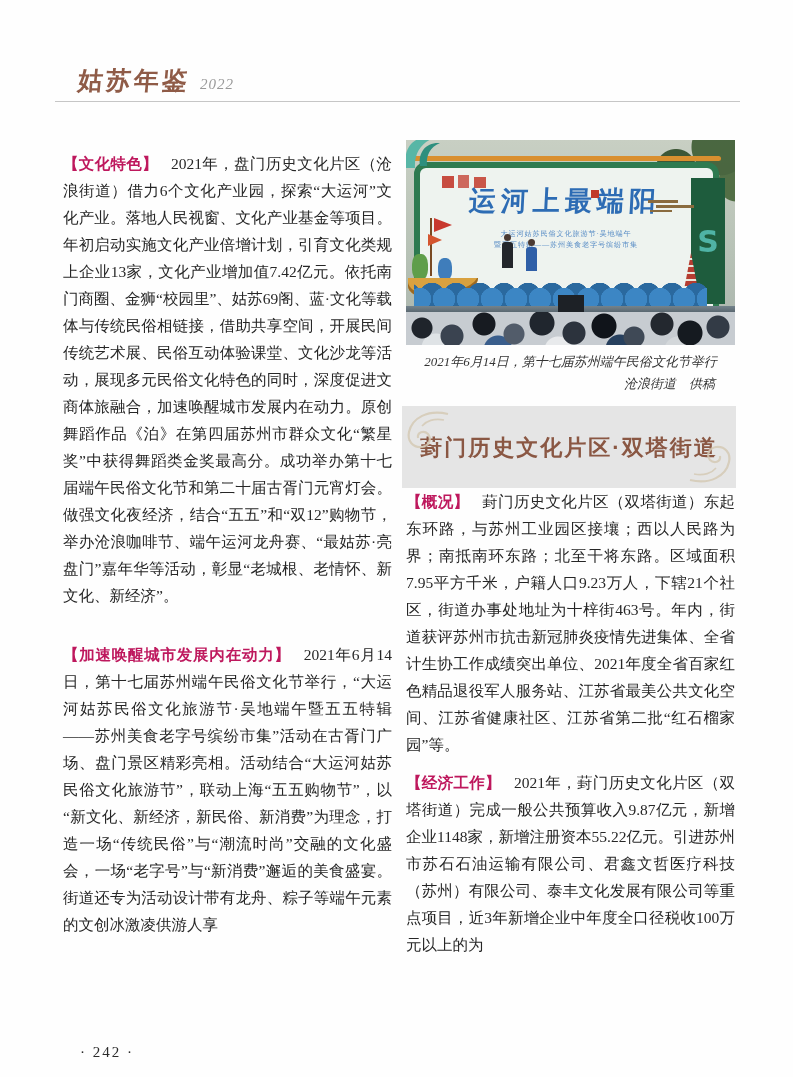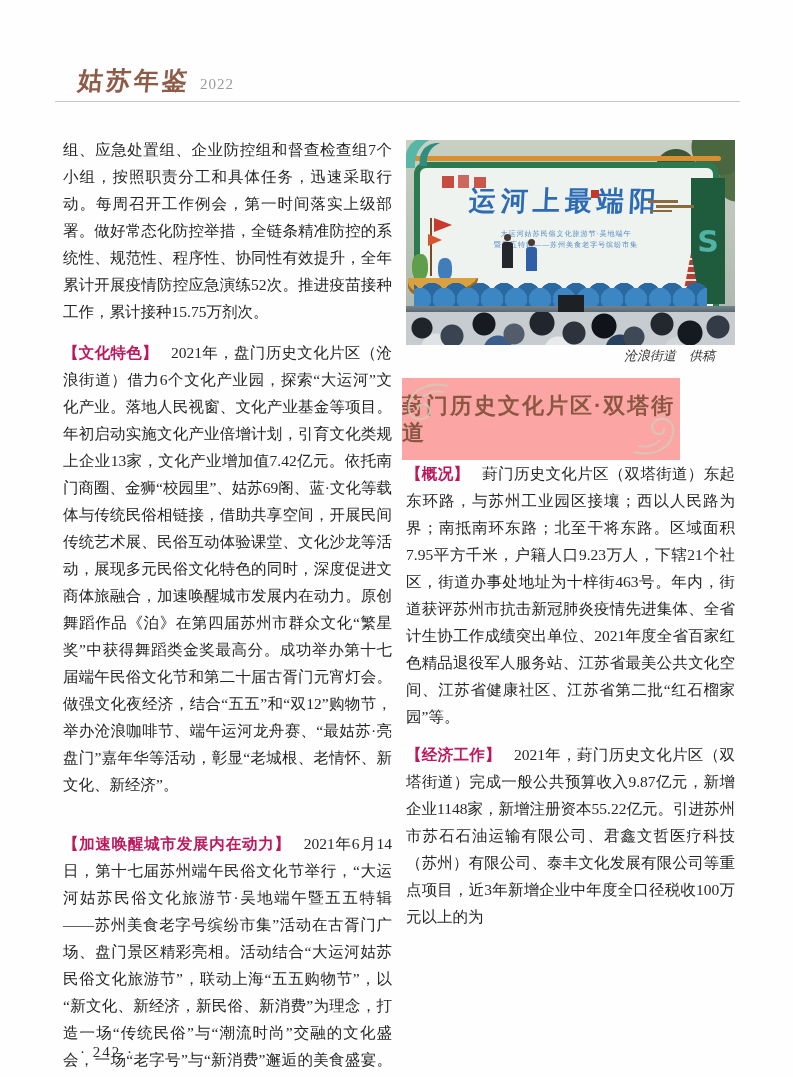--- a/index.html
+++ b/index.html
@@ -7,21 +7,21 @@
     position:relative;width:793px;height:1077px;background:#fefefe;
     font-family:"Liberation Serif","DejaVu Serif",serif;color:#262626;
     overflow:hidden;
   }
   
   .hdr{position:absolute;left:78px;top:64px;display:flex;align-items:baseline;gap:10px;}
   .hdr .logo{
     font-size:25px;font-weight:700;color:#8f5b47;letter-spacing:3px;
     transform:skewX(-5deg);font-family:"DejaVu Serif",serif;
   }
-  .hdr .year{font-size:15px;color:#9a9a9a;letter-spacing:1px;}
+  .hdr .year{font-size:15px;color:#9a9a9a;font-style:italic;letter-spacing:1px;}
   .hdr-rule{position:absolute;left:55px;top:101px;width:685px;height:1px;background:#c6c6c6;}
 
   
   .col{position:absolute;width:329px;font-size:15.5px;line-height:27px;}
   .col-left{left:63px;top:136px;}
   .col-right{left:406px;top:140px;}
   p.para{margin:0;text-align:justify;text-justify:inter-ideograph;}
   p.para .tag{color:#be185d;font-weight:600;margin-right:13px;}
   .col-left p.p2{margin-top:14px;}
   .col-left p.p3{margin-top:32px;}
@@ -100,22 +100,22 @@
       radial-gradient(circle at 272px 38px,#d3d7da 13px,transparent 14px);}
 
   
   .caption{font-size:13px;line-height:22px;color:#333;font-style:italic;}
   .caption.c1{text-align:center;margin-top:6px;}
   .caption.c2{text-align:right;padding-right:20px;}
 
   .col-right p.cont{margin-top:9px;line-height:26px;}
 
   
-  .section-box{position:relative;margin:11px 0 0 -4px;width:278px;height:82px;
-    background:#fca5a5;display:flex;align-items:center;justify-content:center;}
+  .section-box{position:relative;margin:11px 0 0 -4px;width:334px;height:82px;
+    background:#e5e5e5;display:flex;align-items:center;justify-content:center;}
   .section-title{font-family:"Liberation Sans","DejaVu Sans",sans-serif;
     font-size:22px;font-weight:600;color:#8a5743;letter-spacing:2px;}
   .flourish{position:absolute;opacity:.85;}
   .flourish.tl{left:2px;top:2px;}
   .flourish.br{right:2px;bottom:2px;transform:rotate(180deg);}
 
   .col-right p.pk{}
   .col-right p.pe{margin-top:11px;}
 
   
@@ -126,21 +126,20 @@
 
 <div class="page">
 
   <div class="hdr">
     <span class="logo">姑苏年鉴</span>
     <span class="year">2022</span>
   </div>
   <div class="hdr-rule"></div>
 
   <section class="col col-left">
-    <p class="para p1"><span>组、应急处置组、企业防控组和督查检查组7个小组，按照职责分工和具体任务，迅速采取行动。每周召开工作例会，第一时间落实上级部署。做好常态化防控举措，全链条精准防控的系统性、规范性、程序性、协同性有效提升，全年累计开展疫情防控应急演练52次。推进疫苗接种工作，累计接种15.75万剂次。</span></p>
     <p class="para p2"><span class="tag">【文化特色】</span><span>2021年，盘门历史文化片区（沧浪街道）借力6个文化产业园，探索“大运河”文化产业。落地人民视窗、文化产业基金等项目。年初启动实施文化产业倍增计划，引育文化类规上企业13家，文化产业增加值7.42亿元。依托南门商圈、金狮“校园里”、姑苏69阁、蓝·文化等载体与传统民俗相链接，借助共享空间，开展民间传统艺术展、民俗互动体验课堂、文化沙龙等活动，展现多元民俗文化特色的同时，深度促进文商体旅融合，加速唤醒城市发展内在动力。原创舞蹈作品《泊》在第四届苏州市群众文化“繁星奖”中获得舞蹈类金奖最高分。成功举办第十七届端午民俗文化节和第二十届古胥门元宵灯会。做强文化夜经济，结合“五五”和“双12”购物节，举办沧浪咖啡节、端午运河龙舟赛、“最姑苏·亮盘门”嘉年华等活动，彰显“老城根、老情怀、新文化、新经济”。</span></p>
     <p class="para p3"><span class="tag">【加速唤醒城市发展内在动力】</span><span>2021年6月14日，第十七届苏州端午民俗文化节举行，“大运河姑苏民俗文化旅游节·吴地端午暨五五特辑——苏州美食老字号缤纷市集”活动在古胥门广场、盘门景区精彩亮相。活动结合“大运河姑苏民俗文化旅游节”，联动上海“五五购物节”，以“新文化、新经济，新民俗、新消费”为理念，打造一场“传统民俗”与“潮流时尚”交融的文化盛会，一场“老字号”与“新消费”邂逅的美食盛宴。街道还专为活动设计带有龙舟、粽子等端午元素的文创冰激凌供游人享</span></p>
   </section>
 
   <section class="col col-right">
 
     <figure class="photo" style="margin:0">
       <div class="foliage"></div>
       <div class="frame"></div>
       <div class="panel-right">
@@ -176,20 +175,21 @@
           <div class="head"></div>
           <div class="body"></div>
         </div>
       <div class="pagoda"></div>
       <div class="waves"></div>
       <div class="stage-strip"></div>
       <div class="speaker"></div>
       <div class="audience"></div>
     </figure>
 
+    <div class="caption c1">2021年6月14日，第十七届苏州端午民俗文化节举行</div>
     <div class="caption c2">沧浪街道　供稿</div>
 
 
     <div class="section-box">
       <svg class="flourish tl" width="46" height="44" viewBox="0 0 46 44">
         <path d="M44 6 C24 1 8 10 5 24 C3 33 9 40 18 39 C25 38 28 31 24 26 C20 22 13 24 14 30" fill="none" stroke="#d5cab6" stroke-width="2.2"></path>
         <path d="M40 12 C30 10 22 13 18 18" fill="none" stroke="#d5cab6" stroke-width="1.6"></path>
       </svg>
       <svg class="flourish br" width="46" height="44" viewBox="0 0 46 44">
         <path d="M44 6 C24 1 8 10 5 24 C3 33 9 40 18 39 C25 38 28 31 24 26 C20 22 13 24 14 30" fill="none" stroke="#d5cab6" stroke-width="2.2"></path>

